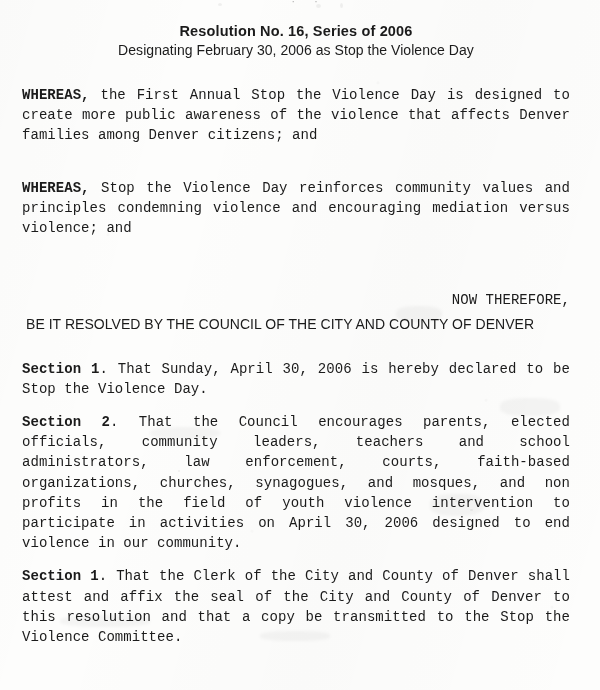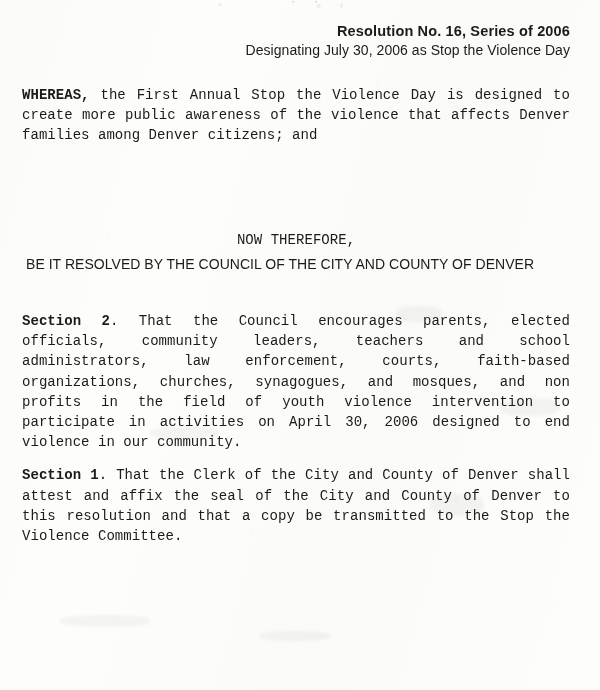--- a/index.html
+++ b/index.html
@@ -65,21 +65,21 @@
 
   
   #content {
     position: absolute;
     left: 22px;
     right: 30px;
     top: 0;
   }
 
   .title-block {
-    text-align: right;
+    text-align: center;
     margin-top: 22px;
   }
   .title-line-1 {
     font-size: 14.5px;
     font-weight: bold;
     letter-spacing: 0.15px;
     line-height: 18px;
   }
   .title-line-2 {
     font-size: 14px;
@@ -91,21 +91,21 @@
 
   .para {
     font-size: 14px;
     line-height: 20.2px;
     text-align: justify;
     margin: 0;
     letter-spacing: 0.04px;
     font-family: Liberation Mono, monospace;
   }
   .para.left {
-    text-align: center;
+    text-align: right;
   }
   .lead {
     font-weight: bold;
   }
 
   .gap-after-title { height: 25px; }
   .gap { height: 16px; }
   .gap-sm { height: 13px; }
   .gap-lg { height: 20px; }
 
@@ -137,46 +137,48 @@
   <div class="smudge" style="left:500px;top:398px;width:60px;height:18px;"></div>
   <div class="smudge" style="left:60px;top:615px;width:90px;height:12px;"></div>
   <div class="smudge" style="left:260px;top:631px;width:70px;height:10px;"></div>
 
   <div id="top-artifact">ˇ ·  ˚ ·</div>
 
   <div id="content">
 
     <div class="title-block">
       <div class="title-line-1">Resolution No. 16, Series of 2006</div>
-      <div class="title-line-2">Designating July 30, 2006 as Stop the Violence Day</div>
+      <div class="title-line-2">Designating February 30, 2006 as Stop the Violence Day</div>
     </div>
 
     <div class="gap-after-title"></div>
 
     <p class="para"><span class="lead">WHEREAS,</span><span> the First Annual Stop the Violence Day is designed to create more public awareness of the violence that affects Denver families among Denver citizens; and</span></p>
 
     <div class="gap"></div>
 
 
     <div class="gap"></div>
 
+    <p class="para"><span class="lead">WHEREAS,</span><span> Stop the Violence Day reinforces community values and principles condemning violence and encouraging mediation versus violence; and</span></p>
 
     <div class="gap"></div>
 
 
     <div class="gap"></div>
 
 
     <div class="gap-lg"></div>
 
     <p class="para left resolve-line-1">NOW THEREFORE,</p>
     <p class="nowrap-block">BE IT RESOLVED BY THE COUNCIL OF THE CITY AND COUNTY OF DENVER</p>
 
     <div class="gap-lg"></div>
 
+    <p class="para"><span class="lead">Section 1</span><span>. That Sunday, April 30, 2006 is hereby declared to be Stop the Violence Day.</span></p>
 
     <div class="gap-sm"></div>
 
     <p class="para"><span class="lead">Section 2</span><span>.  That the Council encourages parents, elected officials, community leaders, teachers and school administrators, law enforcement, courts, faith-based organizations, churches, synagogues, and mosques, and non profits in the field of youth violence intervention to participate in activities on April 30, 2006 designed to end violence in our community.</span></p>
 
     <div class="gap-sm"></div>
 
     <p class="para"><span class="lead">Section 1</span><span>. That the Clerk of the City and County of Denver shall attest and affix the seal of the City and County of Denver to this resolution and that a copy be transmitted to the Stop the Violence Committee.</span></p>
 
   </div>

